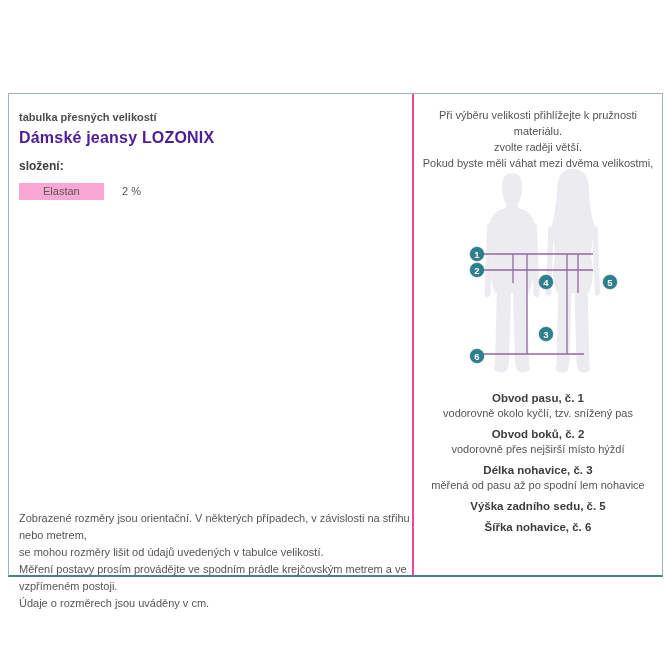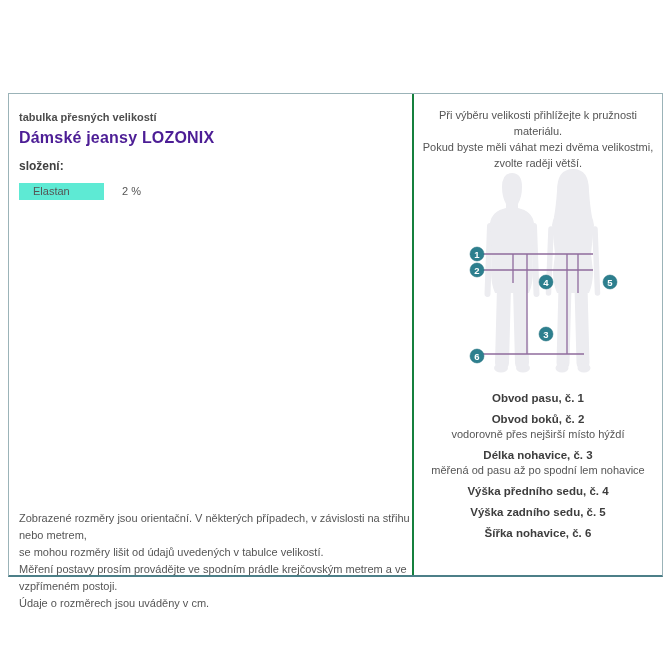--- a/index.html
+++ b/index.html
@@ -7,30 +7,30 @@
     width:670px;height:670px;position:relative;background:#ffffff;
     font-family:"Liberation Sans",sans-serif;overflow:hidden;
   }
   .container{
     position:absolute;left:8px;top:93px;width:655px;height:484px;
     box-sizing:border-box;background:#fff;
     border:1px solid #9bb3b8;border-bottom:2px solid #4c7f88;
   }
   .left-panel{
     position:absolute;left:0;top:0;bottom:0;width:405px;
-    box-sizing:border-box;border-right:2px solid #15803d;text-decoration:underline;
+    box-sizing:border-box;border-right:2px solid #ec4899;text-decoration:underline;
   }
   .right-panel{position:absolute;left:405px;top:0;bottom:0;right:0;}
 
   .eyebrow{position:absolute;left:10px;top:17px;font-size:11px;font-weight:bold;color:#4d4d4d;}
   .title{position:absolute;left:10px;top:35px;font-size:16px;font-weight:bold;color:#4c1d95;letter-spacing:.2px;}
   .comp-heading{position:absolute;left:10px;top:65px;font-size:12px;font-weight:bold;color:#3f3f3f;}
   .comp-table{position:absolute;left:10px;top:89px;width:250px;}
   .comp-row{display:flex;margin-bottom:4px;height:17px;line-height:17px;font-size:11px;color:#555;}
-  .comp-label{width:85px;background:#5eead4;padding-left:14px;box-sizing:border-box;}
+  .comp-label{width:85px;background:#f9a8d4;padding-left:24px;box-sizing:border-box;}
   .comp-value{padding-left:18px;}
   .disclaimer{position:absolute;left:10px;top:416px;font-size:11px;color:#555;line-height:17px;}
 
   .intro{position:absolute;left:0;right:0;top:13px;text-align:center;font-size:11px;color:#555;line-height:16px;}
   .figure-svg{position:absolute;left:27px;top:67px;}
   .measure-list{position:absolute;left:0;right:0;top:297px;text-align:center;}
   .m-item{margin-bottom:6px;}
   .m-title{font-size:11.5px;font-weight:bold;color:#3d3d3d;line-height:15px;text-align:center;}
   .m-desc{font-size:11px;color:#555;line-height:15px;}
 
@@ -61,22 +61,22 @@
       <div>Zobrazené rozměry jsou orientační. V některých případech, v závislosti na střihu nebo metrem,</div>
       <div>se mohou rozměry lišit od údajů uvedených v tabulce velikostí.</div>
       <div>Měření postavy prosím provádějte ve spodním prádle krejčovským metrem a ve vzpřímeném postoji.</div>
       <div>Údaje o rozměrech jsou uváděny v cm.</div>
     </div>
   </div>
 
   <div class="right-panel">
     <div class="intro">
       <div>Při výběru velikosti přihlížejte k pružnosti materiálu.</div>
+      <div>zvolte raději větší.</div>
       <div>Pokud byste měli váhat mezi dvěma velikostmi,</div>
-      <div>zvolte raději větší.</div>
     </div>
 
     <svg class="figure-svg" width="205" height="220" viewBox="440 160 205 220" xmlns="http://www.w3.org/2000/svg">
 
       <g>
         <path class="sil" d="M501,186 Q501,172 511,172 Q521,172 521,186 Q521,196 517,203 L517,208 L505,208 L505,203 Q501,196 501,186 Z"></path>
         <path class="sil-limb" stroke-width="6" d="M489,225 L486.5,293"></path>
         <path class="sil-limb" stroke-width="6" d="M533,225 L535.5,293"></path>
         <path class="sil" d="M505,207 L517,207 Q531,210 533,222 L531,253 L532,270 Q532,283 528,292 L494,292 Q490,283 490,270 L491,253 L489,222 Q491,210 505,207 Z"></path>
         <path class="sil-limb" stroke-width="14" d="M503,286 L501,362"></path>
@@ -128,31 +128,29 @@
       </g>
       <g>
         <circle class="badge-circle" cx="476" cy="355" r="7"></circle>
         <text class="badge-num" x="476" y="358.5">6</text>
       </g>
     </svg>
 
     <div class="measure-list">
       <div class="m-item">
         <div class="m-title">Obvod pasu, č. 1</div>
+        <div class="m-desc">vodorovně okolo kyčlí, tzv. snížený pas</div>
       </div>
       <div class="m-item">
         <div class="m-title">Obvod boků, č. 2</div>
         <div class="m-desc">vodorovně přes nejširší místo hýždí</div>
       </div>
       <div class="m-item">
         <div class="m-title">Délka nohavice, č. 3</div>
         <div class="m-desc">měřená od pasu až po spodní lem nohavice</div>
-      </div>
-      <div class="m-item">
-        <div class="m-title">Výška předního sedu, č. 4</div>
       </div>
       <div class="m-item">
         <div class="m-title">Výška zadního sedu, č. 5</div>
       </div>
       <div class="m-item">
         <div class="m-title">Šířka nohavice, č. 6</div>
       </div>
     </div>
   </div>
 

